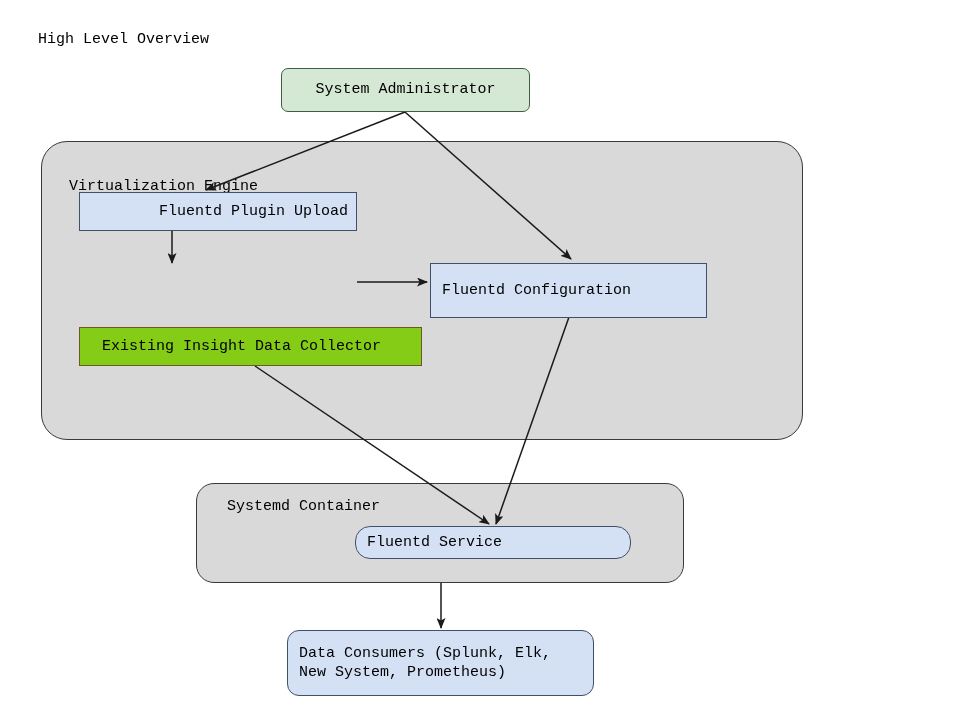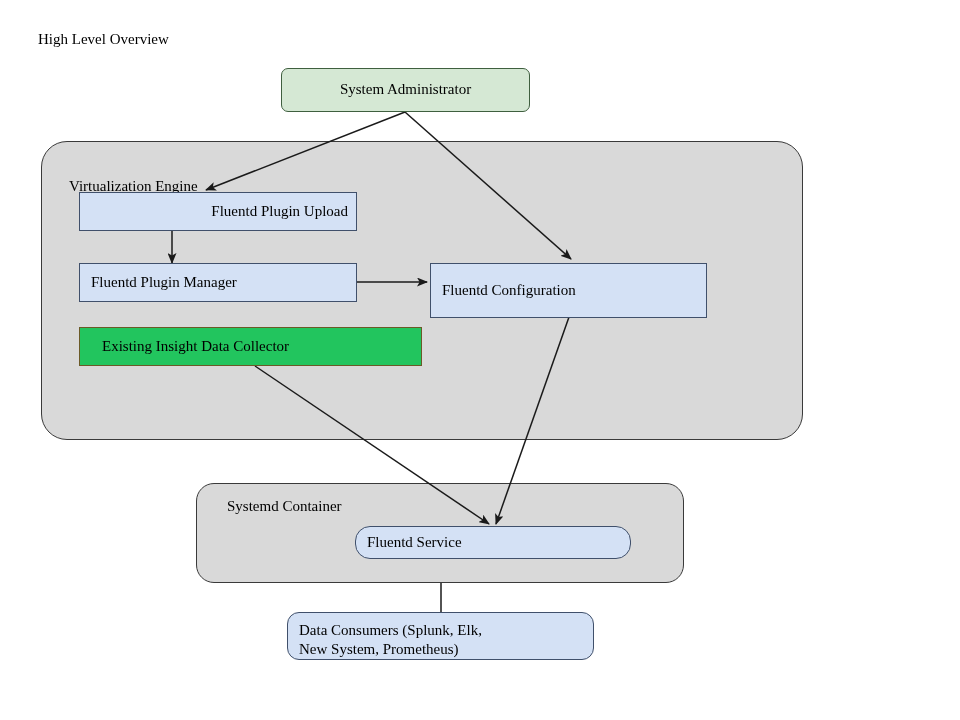--- a/index.html
+++ b/index.html
@@ -5,21 +5,21 @@
   html, body {
     margin: 0;
     padding: 0;
     background: #ffffff;
   }
   #canvas {
     position: relative;
     width: 960px;
     height: 720px;
     background: #ffffff;
-    font-family: Liberation Serif, serif;
+    font-family: Liberation Mono, monospace;
     overflow: hidden;
   }
   #edge-layer {
     position: absolute;
     left: 0;
     top: 0;
     width: 960px;
     height: 720px;
     pointer-events: none;
   }
@@ -54,21 +54,21 @@
     padding-left: 11px;
     padding-right: 8px;
     line-height: 1.28;
   }
   .node.center-text {
     justify-content: center;
     padding-left: 8px;
   }
   .node-green { background: #d5e8d4; border-color: #3f5f3f; }
   .node-blue  { background: #d4e1f5; border-color: #40506b; }
-  .node-yellow{ background: #22c55e; border-color: #6b5a28; padding-left: 22px; }
+  .node-yellow{ background: #84cc16; border-color: #6b5a28; padding-left: 22px; }
   .node-round { border-radius: 12px; }
 </style>
 </head>
 <body>
 
 <div id="canvas">
 
   <div class="diagram-title">High Level Overview</div>
 
   <div class="group-box" style="left:41px; top:141px; width:762px; height:299px; border-radius:26px;"></div>
@@ -95,36 +95,33 @@
   </svg>
 
   <div class="node node-green center-text" style="left:281px; top:68px; width:249px; height:44px;border-radius:7px;">
     <span>System Administrator</span>
   </div>
 
   <div class="node node-blue" style="left:79px; top:192px; width:278px; height:39px;justify-content:flex-end;">
     <span>Fluentd Plugin Upload</span>
   </div>
 
-  <div class="node node-blue" style="left:79px; top:263px; width:278px; height:39px;">
-    <span>Fluentd Plugin Manager</span>
-  </div>
 
   <div class="node node-blue" style="left:430px; top:263px; width:277px; height:55px;align-items:center;">
     <span>Fluentd Configuration</span>
   </div>
 
   <div class="node node-yellow" style="left:79px; top:327px; width:343px; height:39px;">
     <span>Existing Insight Data Collector</span>
   </div>
 
   <div class="node node-blue" style="left:355px; top:526px; width:276px; height:33px;border-radius:15px;">
     <span>Fluentd Service</span>
   </div>
 
-  <div class="node node-blue node-round" style="left:287px; top:612px; width:307px; height:48px;align-items:flex-end;">
+  <div class="node node-blue node-round" style="left:287px; top:630px; width:307px; height:66px;">
     <span>
       <span>Data Consumers (Splunk, Elk,</span><br>
       <span>New System, Prometheus)</span>
     </span>
   </div>
 
 </div>
 
 </body></html>

